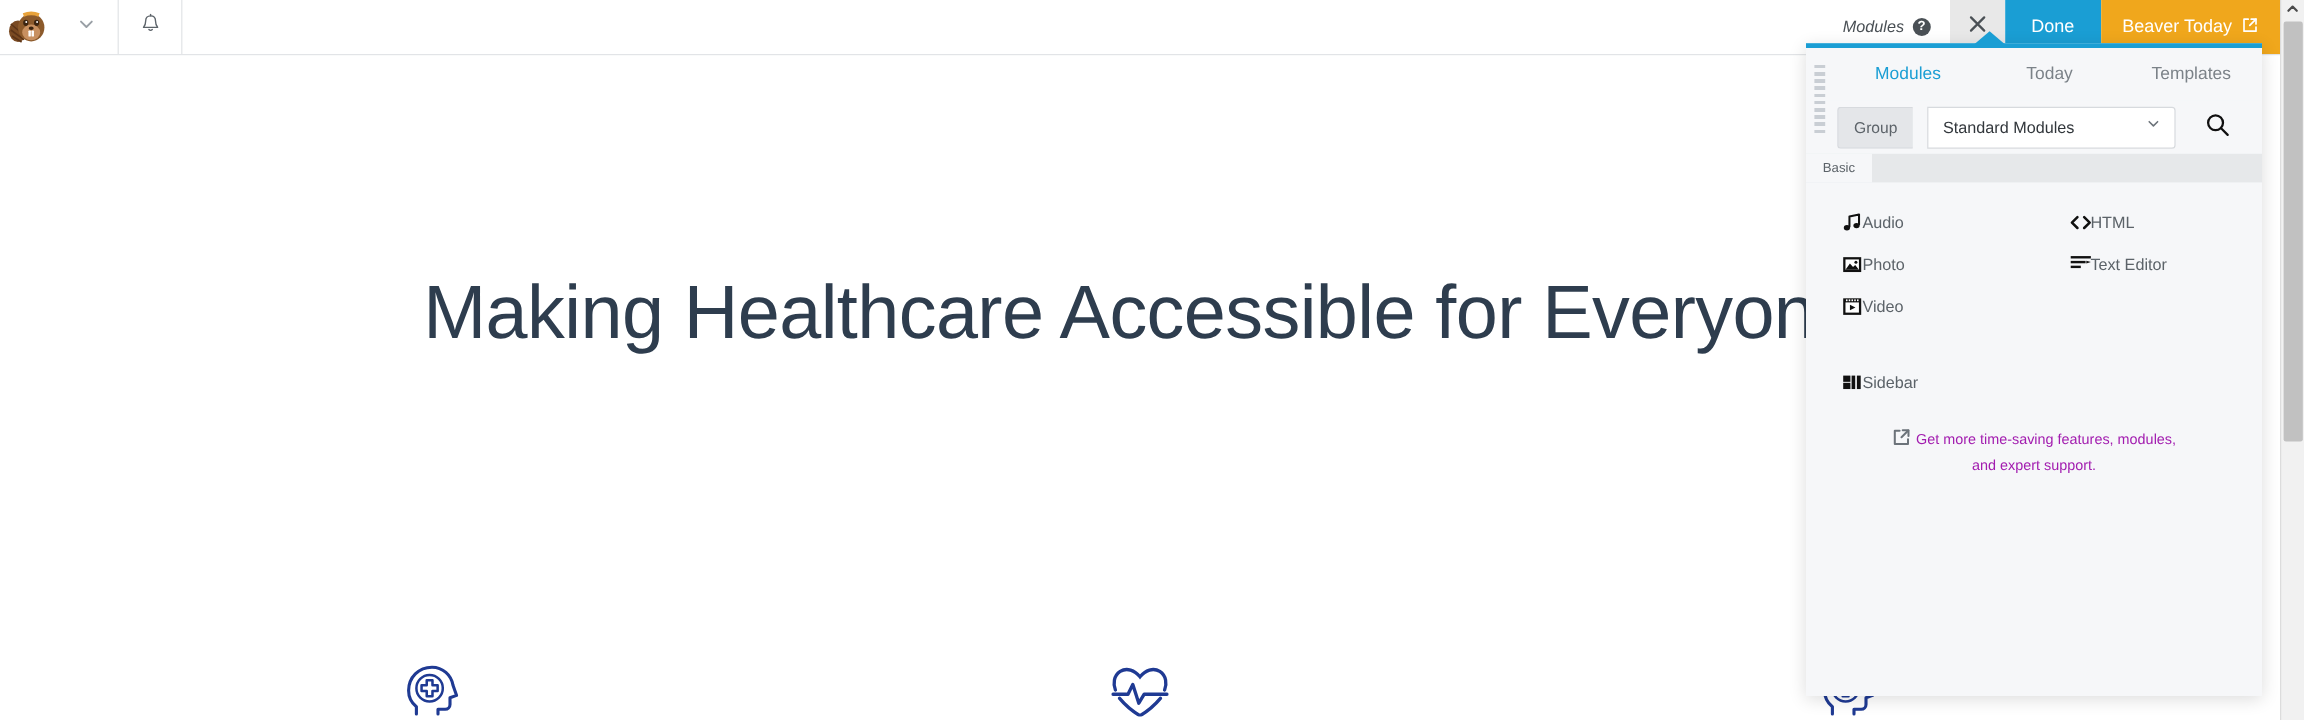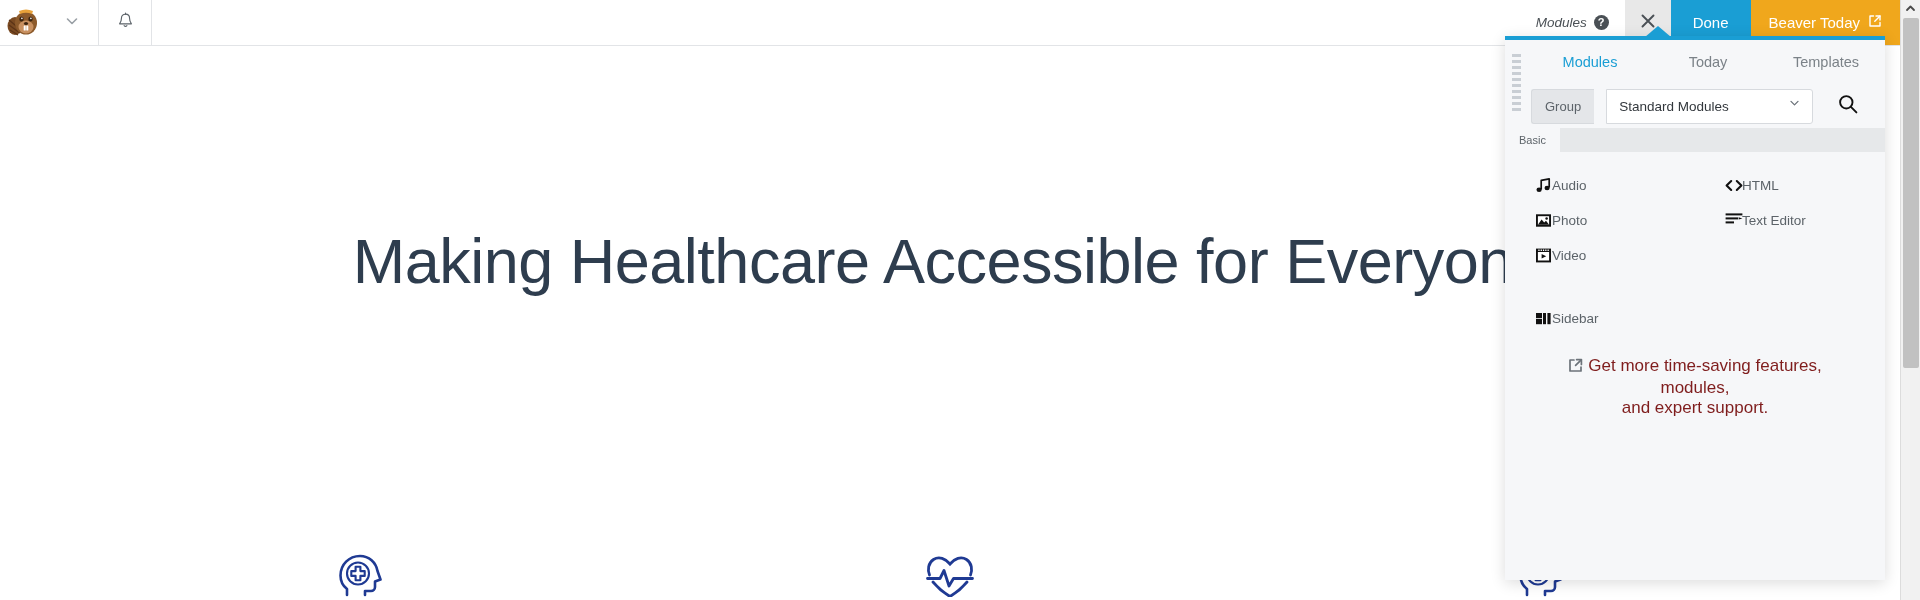--- a/index.html
+++ b/index.html
@@ -175,21 +175,21 @@
   }
   .module-item .label {
     font-size: 13.5px; color: #5c6369;
   }
   .module-icon { width: 17px; height: 17px; flex: 0 0 17px; display:block; }
 
   .panel-footer {
     padding: 8px 44px 0 44px; text-align: center;
   }
   .footer-note {
-    font-size: 17px; color: #7f1d1d; line-height: 20px;
+    font-size: 12px; color: #a21caf; line-height: 20px;
   }
   .footer-note .ext { display: inline-block; vertical-align: -2px; margin-right: 5px; }
   .footer-link { cursor: pointer; }
 
   
   #browser-scrollbar {
     position: absolute; top: 0; right: 0;
     width: 20px; height: 600px;
     background: #f1f1f1;
     border-left: 1px solid #dcdcdc;

